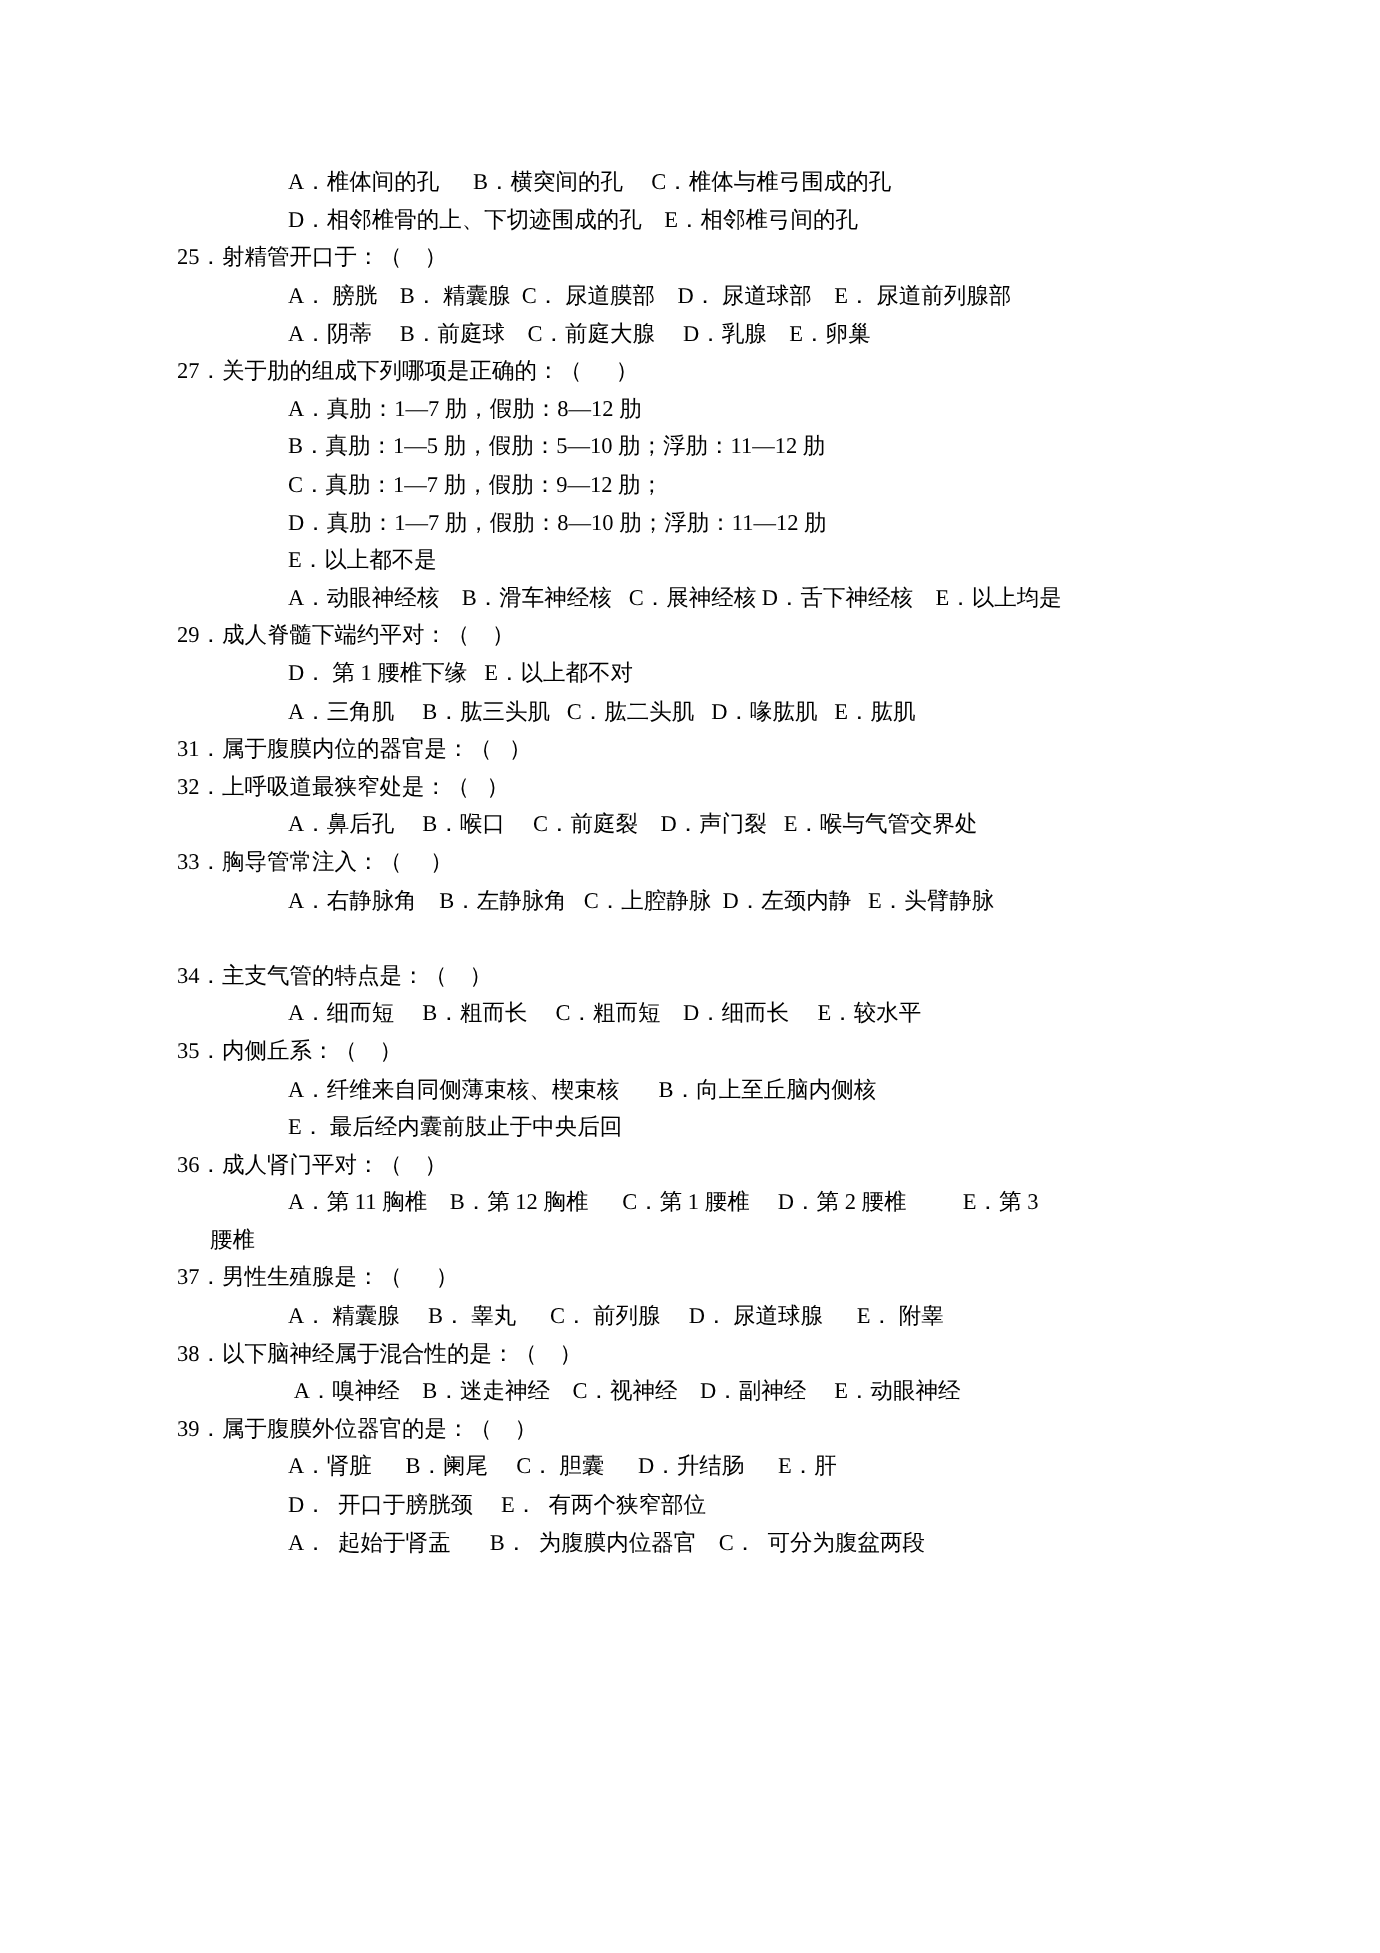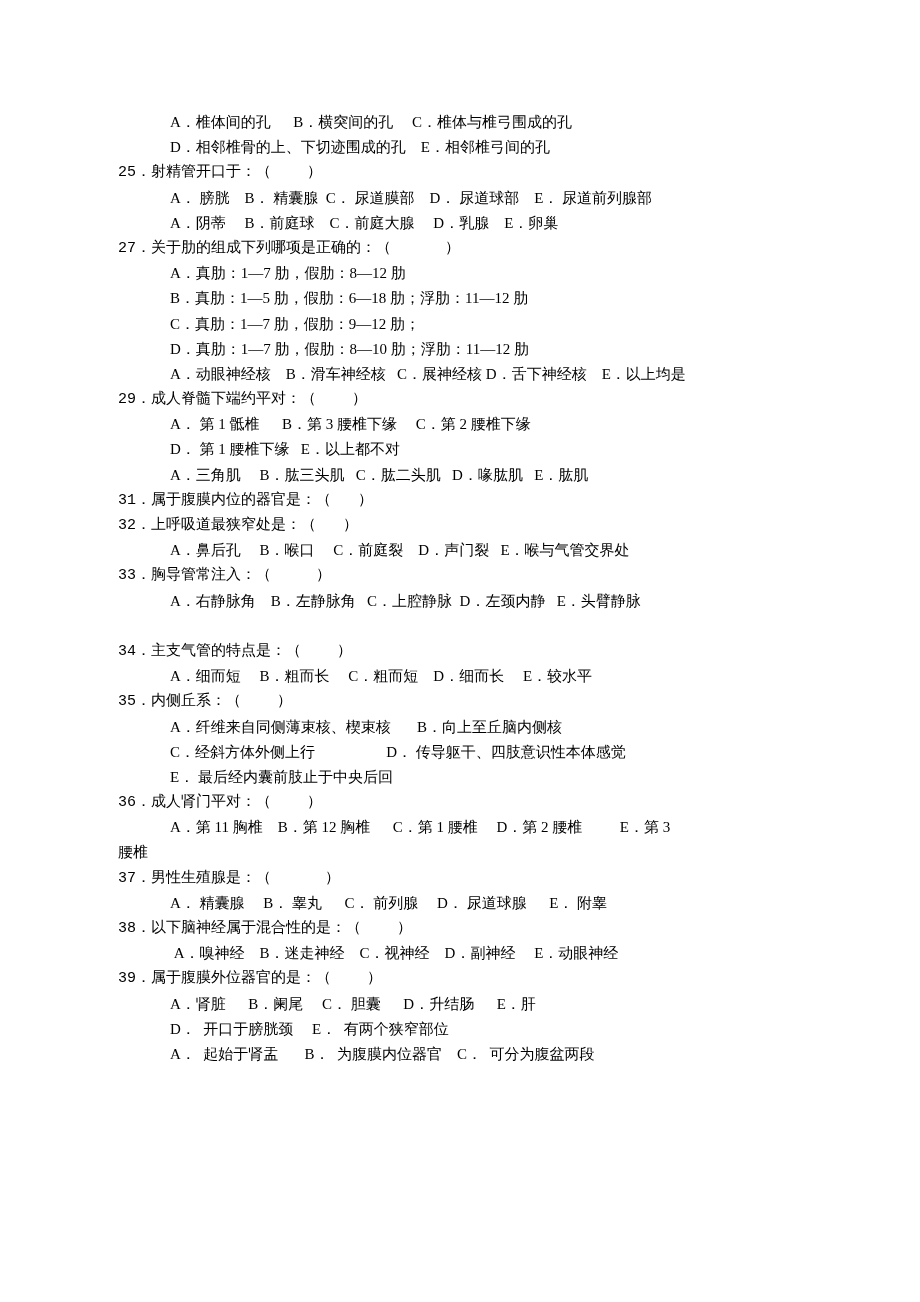--- a/index.html
+++ b/index.html
@@ -11,25 +11,25 @@
       background: #fff;
       color: #000;
       width: 920px;
       box-sizing: border-box;
     }
     .question {
       margin-bottom: 0;
     }
     .q-stem {
       text-indent: 0;
-      font-family: Liberation Mono, monospace;
     }
     .q-options {
       text-indent: 0;
       padding-left: 52px;
+      margin-left: 22px;
     }
     .q-options.no-indent {
       padding-left: 0;
     }
   </style>
 </head>
 <body>
 
 <div id="content">
     <div class="question">
@@ -39,30 +39,30 @@
     <div class="question">
       <div class="q-stem">25．射精管开口于：（&nbsp;&nbsp;&nbsp;&nbsp;）</div>
       <div class="q-options">A．&nbsp;膀胱&nbsp;&nbsp;&nbsp;&nbsp;B．&nbsp;精囊腺&nbsp;&nbsp;C．&nbsp;尿道膜部&nbsp;&nbsp;&nbsp;&nbsp;D．&nbsp;尿道球部&nbsp;&nbsp;&nbsp;&nbsp;E．&nbsp;尿道前列腺部</div>
     </div>
     <div class="question">
       <div class="q-options">A．阴蒂&nbsp;&nbsp;&nbsp;&nbsp;&nbsp;B．前庭球&nbsp;&nbsp;&nbsp;&nbsp;C．前庭大腺&nbsp;&nbsp;&nbsp;&nbsp;&nbsp;D．乳腺&nbsp;&nbsp;&nbsp;&nbsp;E．卵巢</div>
     </div>
     <div class="question">
       <div class="q-stem">27．关于肋的组成下列哪项是正确的：（&nbsp;&nbsp;&nbsp;&nbsp;&nbsp;&nbsp;）</div>
       <div class="q-options">A．真肋：1—7 肋，假肋：8—12 肋</div>
-      <div class="q-options">B．真肋：1—5 肋，假肋：6—18 肋；浮肋：11—12 肋</div>
+      <div class="q-options">B．真肋：1—5 肋，假肋：5—10 肋；浮肋：11—12 肋</div>
       <div class="q-options">C．真肋：1—7 肋，假肋：9—12 肋；</div>
       <div class="q-options">D．真肋：1—7 肋，假肋：8—10 肋；浮肋：11—12 肋</div>
+      <div class="q-options">E．以上都不是</div>
     </div>
     <div class="question">
       <div class="q-options">A．动眼神经核&nbsp;&nbsp;&nbsp;&nbsp;B．滑车神经核&nbsp;&nbsp;&nbsp;C．展神经核 D．舌下神经核&nbsp;&nbsp;&nbsp;&nbsp;E．以上均是</div>
     </div>
     <div class="question">
       <div class="q-stem">29．成人脊髓下端约平对：（&nbsp;&nbsp;&nbsp;&nbsp;）</div>
-      <div class="q-options">A．&nbsp;第 1 骶椎&nbsp;&nbsp;&nbsp;&nbsp;&nbsp;&nbsp;B．第 3 腰椎下缘&nbsp;&nbsp;&nbsp;&nbsp;&nbsp;C．第 2 腰椎下缘</div>
       <div class="q-options">D．&nbsp;第 1 腰椎下缘&nbsp;&nbsp;&nbsp;E．以上都不对</div>
     </div>
     <div class="question">
       <div class="q-options">A．三角肌&nbsp;&nbsp;&nbsp;&nbsp;&nbsp;B．肱三头肌&nbsp;&nbsp;&nbsp;C．肱二头肌&nbsp;&nbsp;&nbsp;D．喙肱肌&nbsp;&nbsp;&nbsp;E．肱肌</div>
     </div>
     <div class="question">
       <div class="q-stem">31．属于腹膜内位的器官是：（&nbsp;&nbsp;&nbsp;）</div>
     </div>
     <div class="question">
       <div class="q-stem">32．上呼吸道最狭窄处是：（&nbsp;&nbsp;&nbsp;）</div>
@@ -73,21 +73,20 @@
       <div class="q-options">A．右静脉角&nbsp;&nbsp;&nbsp;&nbsp;B．左静脉角&nbsp;&nbsp;&nbsp;C．上腔静脉&nbsp;&nbsp;D．左颈内静&nbsp;&nbsp;&nbsp;E．头臂静脉</div>
       <div class="q-options">&nbsp;</div>
     </div>
     <div class="question">
       <div class="q-stem">34．主支气管的特点是：（&nbsp;&nbsp;&nbsp;&nbsp;）</div>
       <div class="q-options">A．细而短&nbsp;&nbsp;&nbsp;&nbsp;&nbsp;B．粗而长&nbsp;&nbsp;&nbsp;&nbsp;&nbsp;C．粗而短&nbsp;&nbsp;&nbsp;&nbsp;D．细而长&nbsp;&nbsp;&nbsp;&nbsp;&nbsp;E．较水平</div>
     </div>
     <div class="question">
       <div class="q-stem">35．内侧丘系：（&nbsp;&nbsp;&nbsp;&nbsp;）</div>
       <div class="q-options">A．纤维来自同侧薄束核、楔束核&nbsp;&nbsp;&nbsp;&nbsp;&nbsp;&nbsp;&nbsp;B．向上至丘脑内侧核</div>
-      <div class="q-options">C．经斜方体外侧上行&nbsp;&nbsp;&nbsp;&nbsp;&nbsp;&nbsp;&nbsp;&nbsp;&nbsp;&nbsp;&nbsp;&nbsp;&nbsp;&nbsp;&nbsp;&nbsp;&nbsp;&nbsp;&nbsp;D．&nbsp;传导躯干、四肢意识性本体感觉</div>
       <div class="q-options">E．&nbsp;最后经内囊前肢止于中央后回</div>
     </div>
     <div class="question">
       <div class="q-stem">36．成人肾门平对：（&nbsp;&nbsp;&nbsp;&nbsp;）</div>
       <div class="q-options">A．第 11 胸椎&nbsp;&nbsp;&nbsp;&nbsp;B．第 12 胸椎&nbsp;&nbsp;&nbsp;&nbsp;&nbsp;&nbsp;C．第 1 腰椎&nbsp;&nbsp;&nbsp;&nbsp;&nbsp;D．第 2 腰椎&nbsp;&nbsp;&nbsp;&nbsp;&nbsp;&nbsp;&nbsp;&nbsp;&nbsp;&nbsp;E．第 3</div>
       <div class="q-options no-indent">腰椎</div>
     </div>
     <div class="question">
       <div class="q-stem">37．男性生殖腺是：（&nbsp;&nbsp;&nbsp;&nbsp;&nbsp;&nbsp;）</div>
       <div class="q-options">A．&nbsp;精囊腺&nbsp;&nbsp;&nbsp;&nbsp;&nbsp;B．&nbsp;睾丸&nbsp;&nbsp;&nbsp;&nbsp;&nbsp;&nbsp;C．&nbsp;前列腺&nbsp;&nbsp;&nbsp;&nbsp;&nbsp;D．&nbsp;尿道球腺&nbsp;&nbsp;&nbsp;&nbsp;&nbsp;&nbsp;E．&nbsp;附睾</div>

